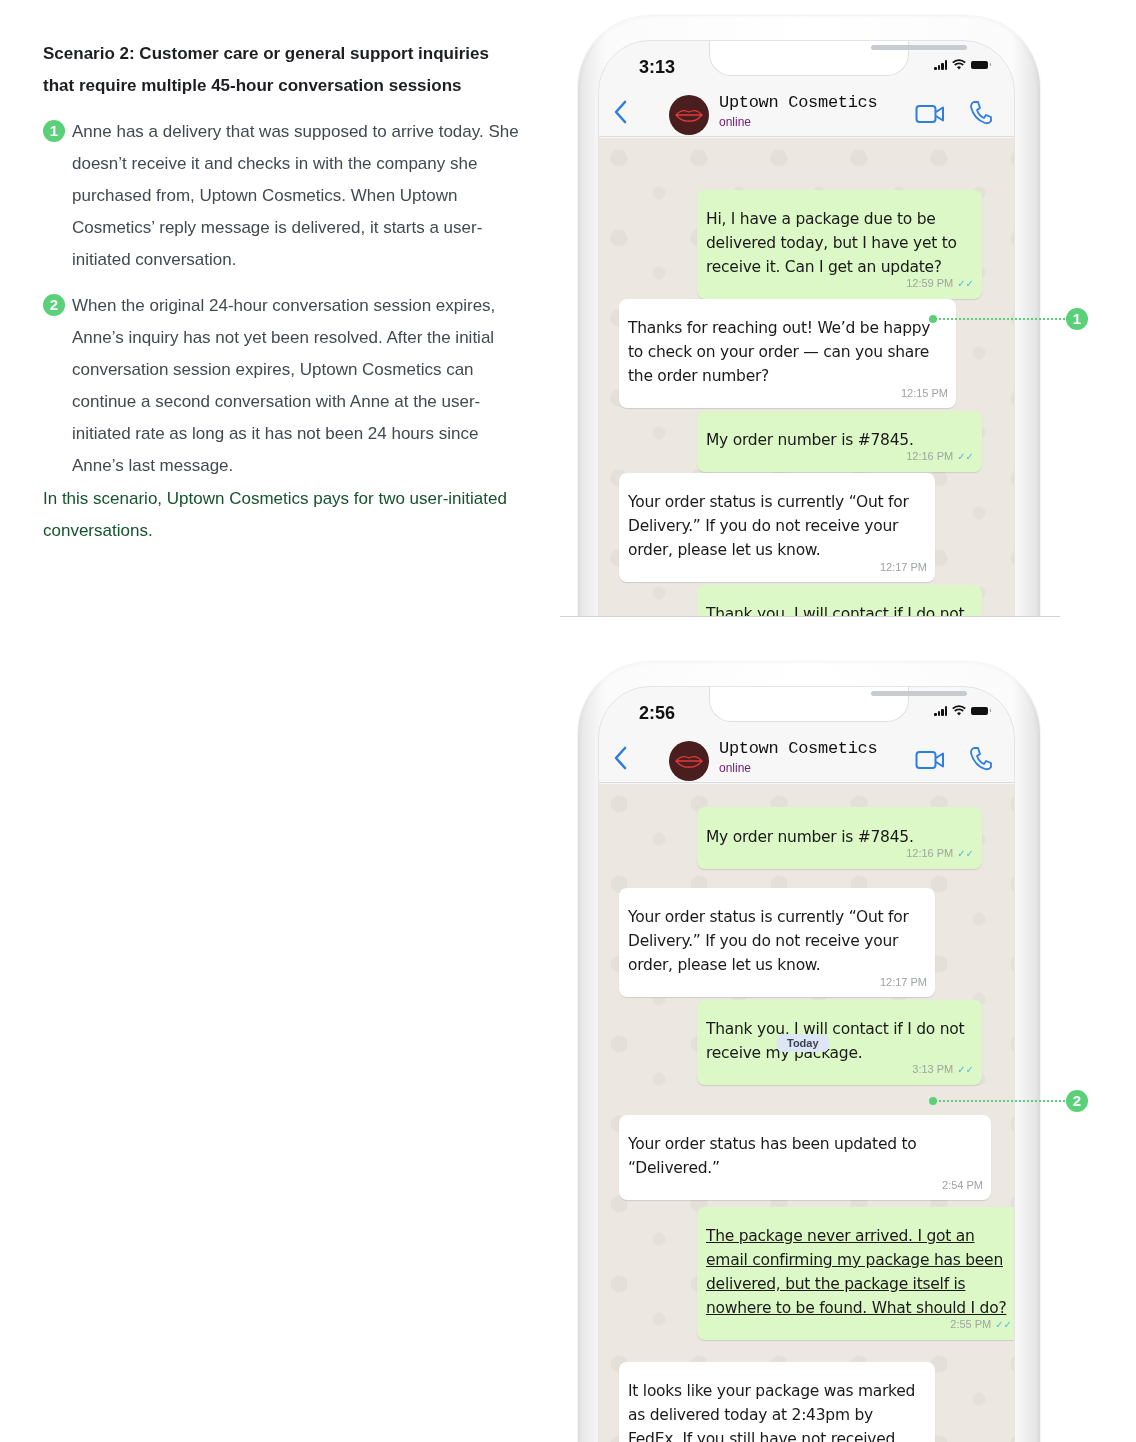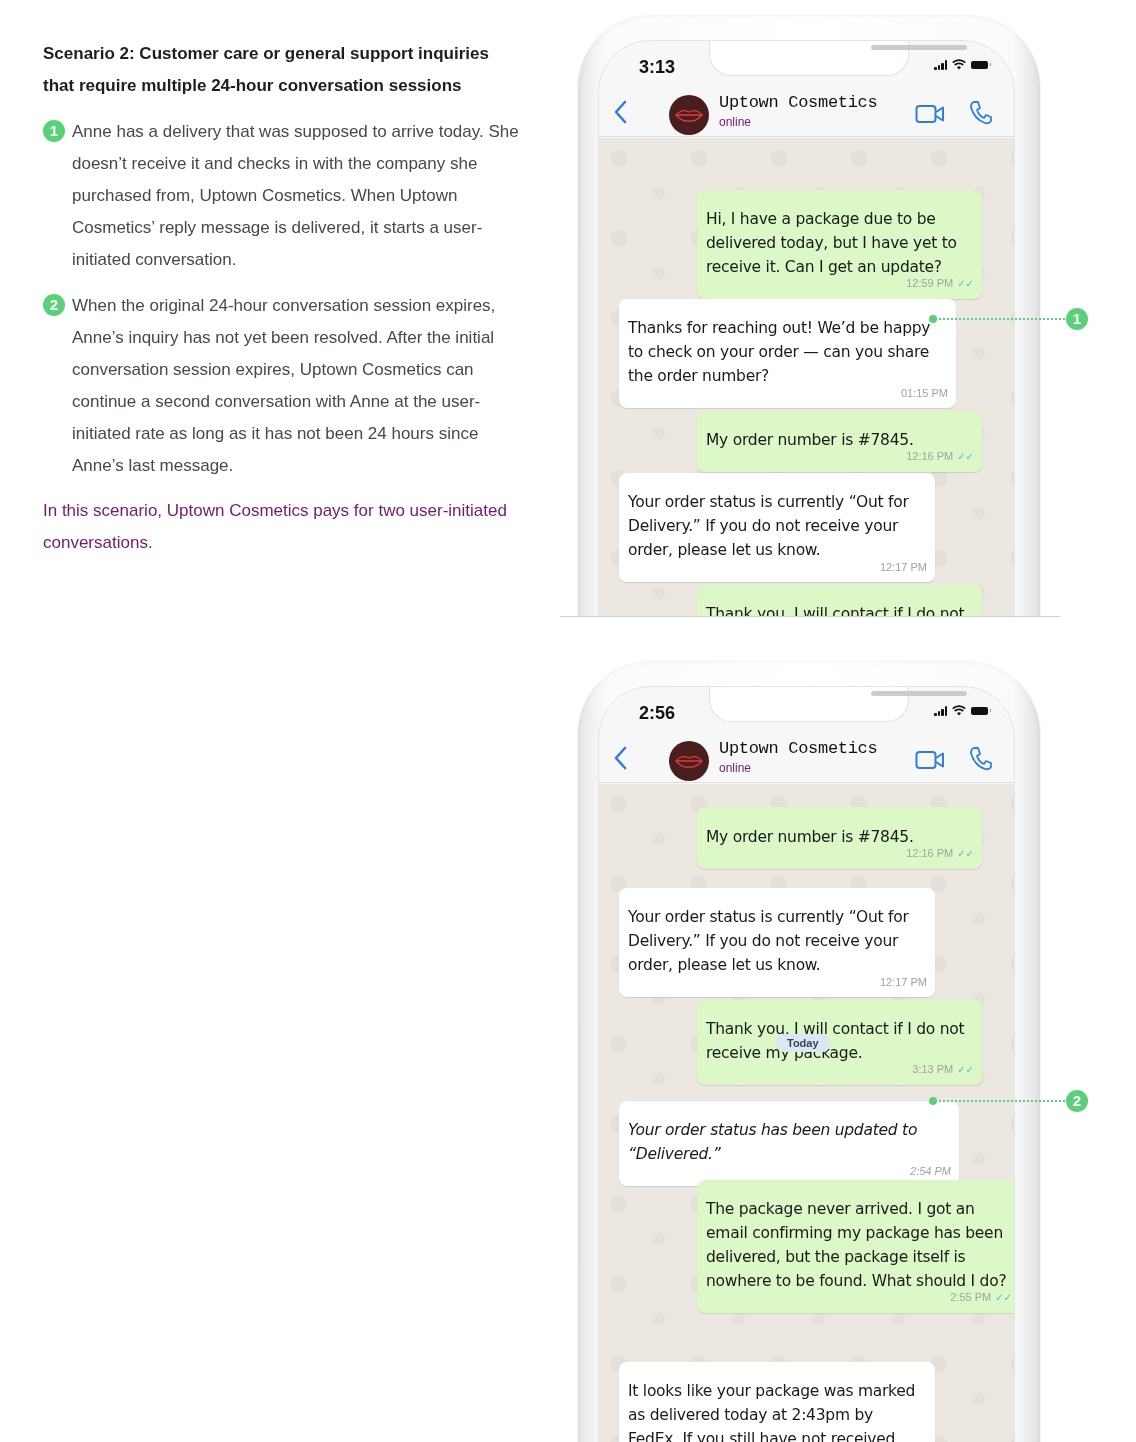--- a/index.html
+++ b/index.html
@@ -3,21 +3,21 @@
 <meta charset="utf-8">
 <style>
   * { box-sizing: border-box; margin: 0; padding: 0; }
   html, body { width: 1136px; height: 1442px; background: #ffffff; overflow: hidden; position: relative; font-family: "Liberation Sans", sans-serif; }
 
   
   .article { position: absolute; left: 43px; top: 38px; width: 480px; color: #1c1e21; }
   .article h2 { font-size: 17px; font-weight: 700; line-height: 32px; color: #1c1e21; }
   .article .step { position: relative; padding-left: 29px; font-size: 17px; line-height: 32px; color: #444950; margin-top: 13px; }
   .article .step .num { position: absolute; left: 0; top: 4px; width: 22px; height: 22px; border-radius: 50%; background: #5ad179; color: #fff; font-weight: 700; font-size: 15px; line-height: 22px; text-align: center; }
-  .article .closing { font-size: 17px; line-height: 32px; color: #701a75; margin-top: 13px; }
+  .article .closing { font-size: 17px; line-height: 32px; color: #14532d; margin-top: 1px; }
 
   
   .phone-wrap { position: absolute; left: 560px; width: 500px; overflow: hidden; }
   .phone-wrap.p1 { top: 0; height: 617px; border-bottom: 1px solid #d2d2d2; }
   .phone-wrap.p2 { top: 646px; height: 796px; }
   .phone { position: absolute; left: 18px; top: 16px; width: 462px; height: 1000px; border-radius: 72px; background: linear-gradient(90deg, #e6e6e6 0%, #fbfbfb 6%, #ffffff 50%, #fbfbfb 94%, #e2e2e2 100%); box-shadow: 0 -2px 6px rgba(0,0,0,0.08) inset, 0 0 2px rgba(0,0,0,0.15); }
   .screen { position: absolute; left: 20px; top: 24px; width: 417px; height: 1000px; border-radius: 52px 52px 0 0; background: #f7f7f7; overflow: hidden; border: 1px solid #e4e4e4; }
   .notch { position: absolute; left: 110px; top: -1px; width: 200px; height: 36px; background: #ffffff; border: 1px solid #e0e0e0; border-top: none; border-radius: 0 0 22px 22px; }
   .speaker { position: absolute; left: 161px; top: 5px; width: 96px; height: 5px; border-radius: 3px; background: #c8ccd1; }
   .time { position: absolute; left: 40px; top: 16px; font-size: 18px; font-weight: 700; color: #111; }
@@ -51,21 +51,21 @@
   
   .callout { position: absolute; height: 22px; }
   .callout .dot { position: absolute; left: 0; top: 7px; width: 8px; height: 8px; border-radius: 50%; background: #5ad179; }
   .callout .line { position: absolute; left: 6px; top: 10px; height: 0; border-top: 2px dotted #5ad179; }
   .callout .badge { position: absolute; top: 0; width: 22px; height: 22px; border-radius: 50%; background: #5ad179; color: #fff; font-weight: 700; font-size: 15px; line-height: 22px; text-align: center; }
 </style>
 </head>
 <body>
 
 <div class="article">
-  <h2>Scenario 2: Customer care or general support inquiries that require multiple 24-hour conversation sessions</h2>
+  <h2>Scenario 2: Customer care or general support inquiries that require multiple 45-hour conversation sessions</h2>
   <div class="step" style="margin-top:14px;">
     <span class="num">1</span>
     <span>Anne has a delivery that was supposed to arrive today. She doesn’t receive it and checks in with the company she purchased from, Uptown Cosmetics. When Uptown Cosmetics’ reply message is delivered, it starts a user-initiated conversation.</span>
   </div>
   <div class="step" style="margin-top:14px;">
     <span class="num">2</span>
     <span>When the original 24-hour conversation session expires, Anne’s inquiry has not yet been resolved. After the initial conversation session expires, Uptown Cosmetics can continue a second conversation with Anne at the user-initiated rate as long as it has not been 24 hours since Anne’s last message.</span>
   </div>
   <p class="closing">In this scenario, Uptown Cosmetics pays for two user-initiated conversations.</p>
 </div>
@@ -110,21 +110,21 @@
             <path d="M5 3 L9 3 L11 9 L8 11 Q10 17 15 19 L17 16 L22 18 L22 22 Q20 25 16 24 Q5 20 2 8 Q2 4 5 3 Z" stroke="#2f7de1" stroke-width="1.8" fill="none" stroke-linejoin="round"></path>
           </svg>
       </div>
       <div class="chat-body">
         <div class="msg out" style="left:98px; top:7px; width:285px;">
           <span>Hi, I have a package due to be delivered today, but I have yet to receive it. Can I get an update?</span>
           <span class="ts"><span>12:59 PM</span><span class="ticks">✓✓</span></span>
         </div>
         <div class="msg in" style="left:20px; top:116px; width:337px;">
           <span>Thanks for reaching out! We’d be happy to check on your order — can you share the order number?</span>
-          <span class="ts">01:15 PM</span>
+          <span class="ts">12:15 PM</span>
         </div>
         <div class="msg out" style="left:98px; top:228px; width:285px;">
           <span>My order number is #7845.</span>
           <span class="ts"><span>12:16 PM</span><span class="ticks">✓✓</span></span>
         </div>
         <div class="msg in" style="left:20px; top:290px; width:316px;">
           <span>Your order status is currently “Out for Delivery.” If you do not receive your order, please let us know.</span>
           <span class="ts">12:17 PM</span>
         </div>
         <div class="msg out" style="left:98px; top:402px; width:285px;">
@@ -189,25 +189,25 @@
         </div>
         <div class="msg in" style="left:20px; top:59px; width:316px;">
           <span>Your order status is currently “Out for Delivery.” If you do not receive your order, please let us know.</span>
           <span class="ts">12:17 PM</span>
         </div>
         <div class="msg out" style="left:98px; top:171px; width:285px;">
           <span>Thank you, I will contact if I do not receive my package.</span>
           <span class="ts"><span>3:13 PM</span><span class="ticks">✓✓</span></span>
         </div>
         <div class="today-pill" style="left:178px; top:250px;">Today</div>
-        <div class="msg in" style="left:20px; top:272px; width:340px;font-style:italic;">
+        <div class="msg in" style="left:20px; top:286px; width:372px;">
           <span>Your order status has been updated to “Delivered.”</span>
           <span class="ts">2:54 PM</span>
         </div>
-        <div class="msg out" style="left:98px; top:351px; width:323px;">
+        <div class="msg out" style="left:98px; top:378px; width:323px;text-decoration:underline;">
           <span>The package never arrived. I got an email confirming my package has been delivered, but the package itself is nowhere to be found. What should I do?</span>
           <span class="ts"><span>2:55 PM</span><span class="ticks">✓✓</span></span>
         </div>
         <div class="msg in" style="left:20px; top:533px; width:316px; height:200px;">
           <span>It looks like your package was marked as delivered today at 2:43pm by FedEx. If you still have not received your package at this time, please </span><a class="link">call our customer</a>
         </div>
       </div>
     </div>
   </div>
 </div>

